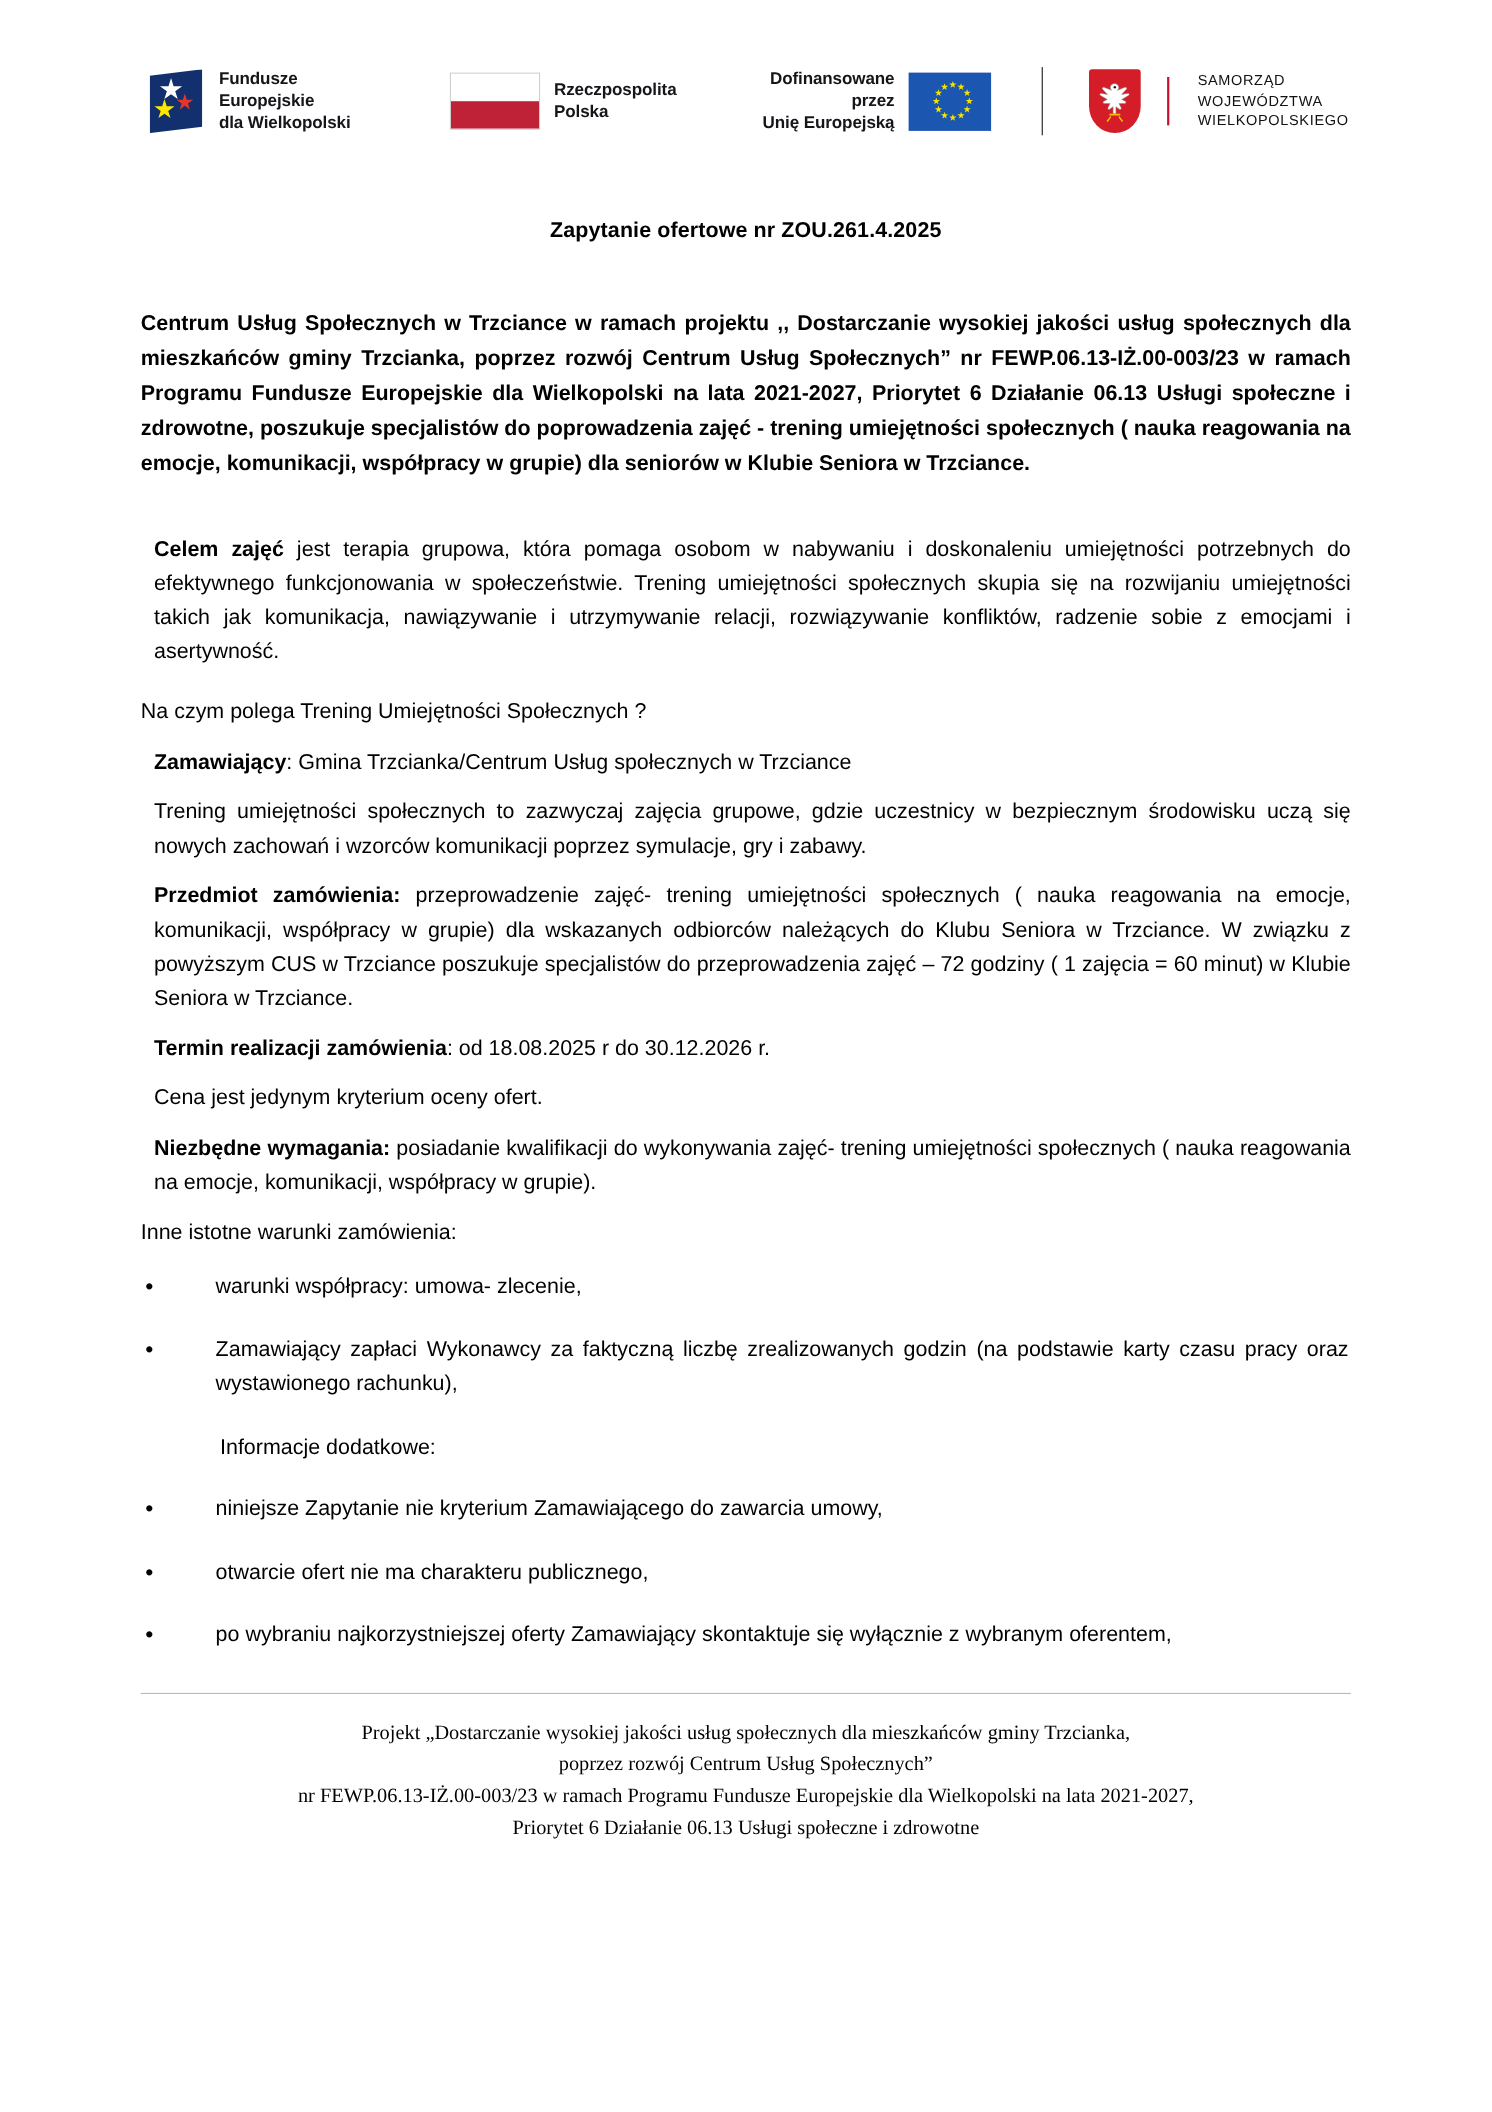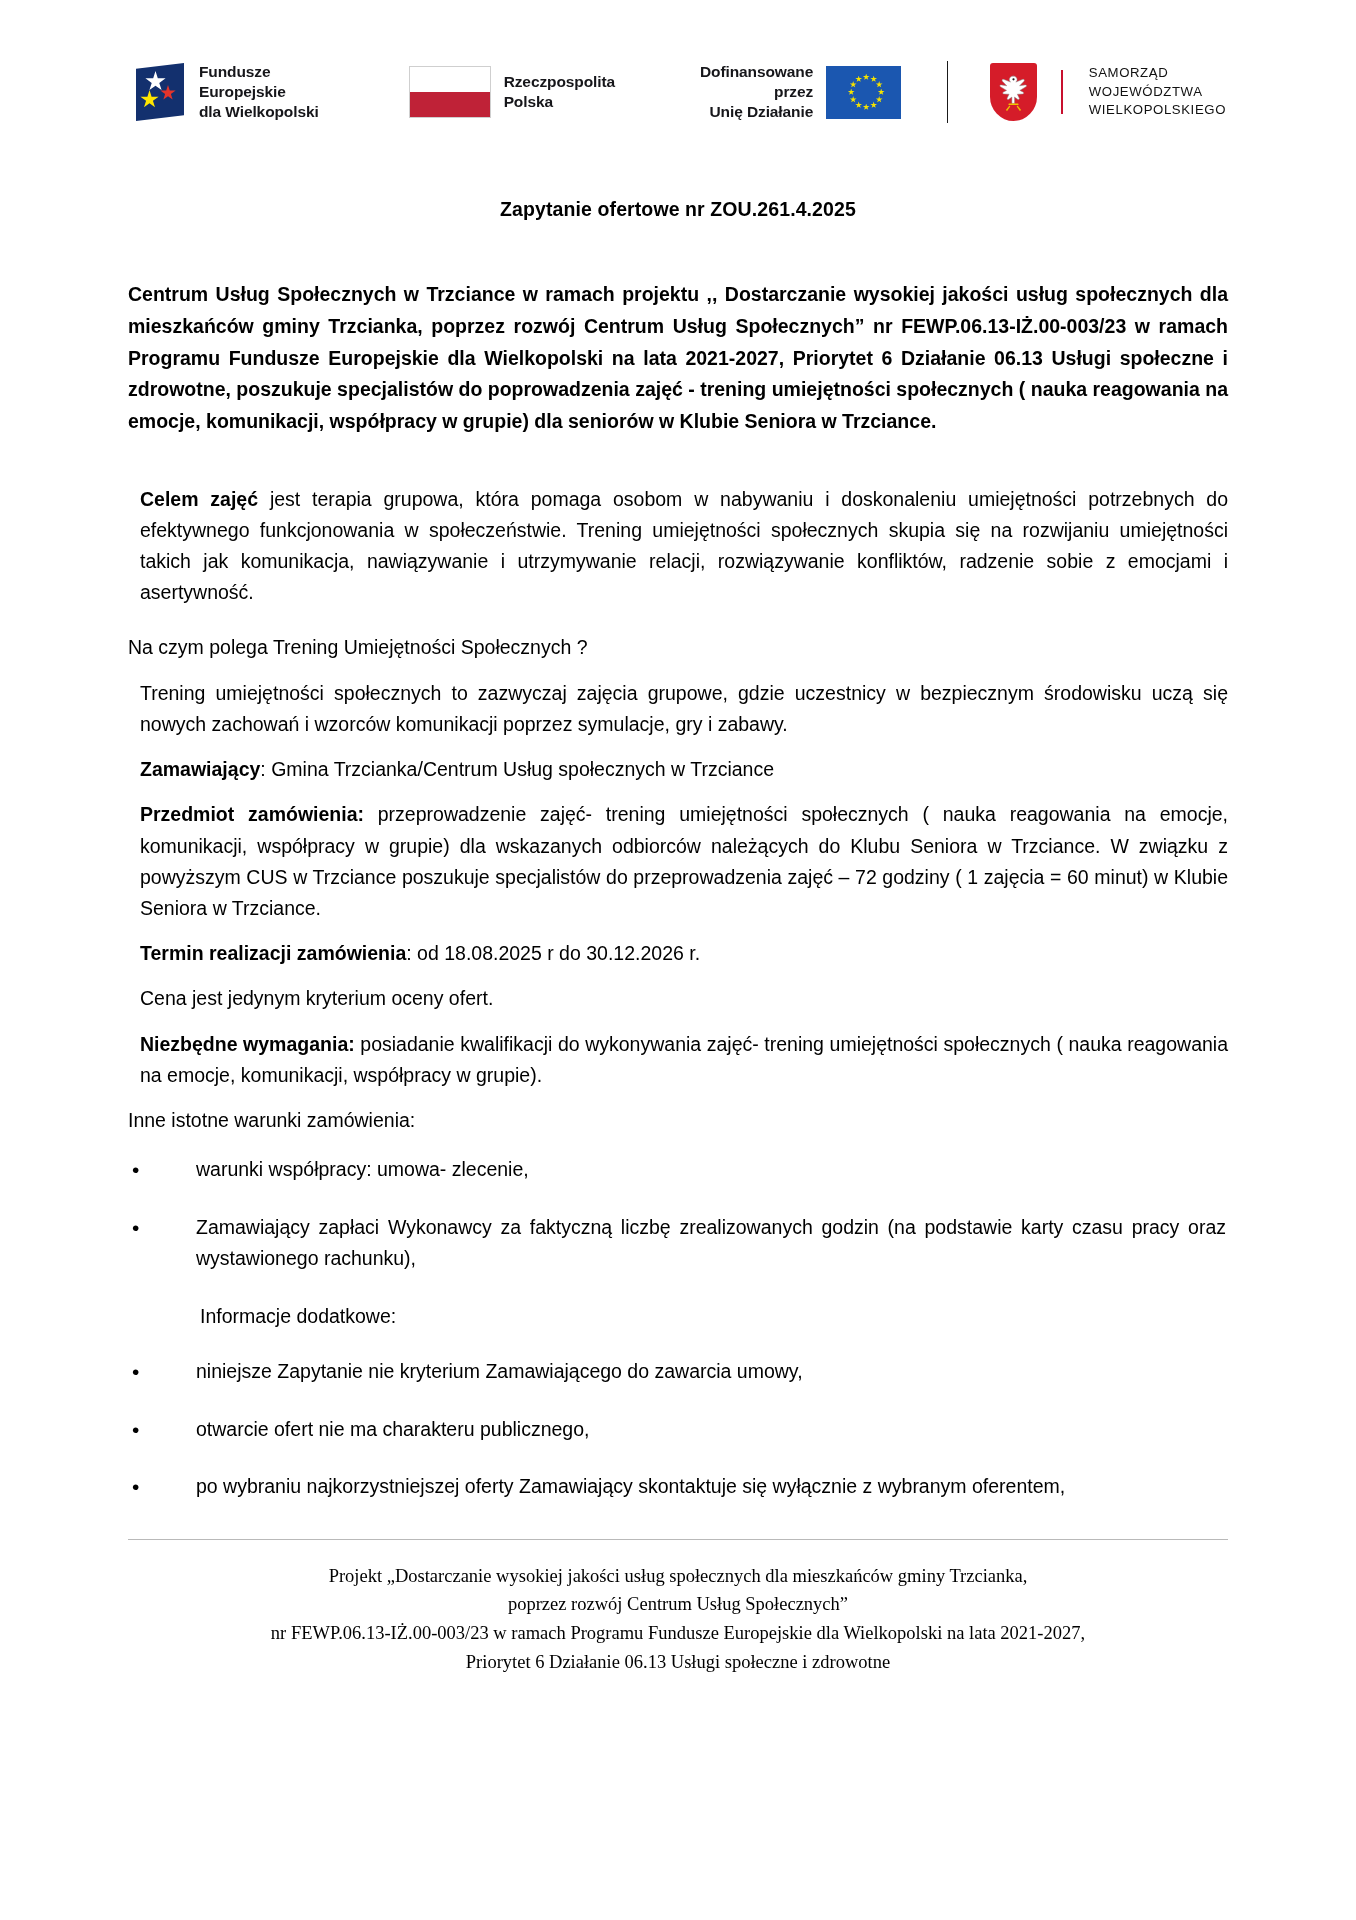--- a/index.html
+++ b/index.html
@@ -271,21 +271,21 @@
       <div class="pl-flag">
         <div class="pl-top"></div>
         <div class="pl-bot"></div>
       </div>
       <div class="logo-text">Rzeczpospolita
 Polska</div>
     </div>
 
     <div class="logo-block" style="margin-left:36px;">
       <div class="logo-text right-align">Dofinansowane przez
-Unię Działanie</div>
+Unię Europejską</div>
       <div class="eu-flag" id="euflag">
           <span class="eu-star" style="left: 36.5px; top: 8px;"></span>
           <span class="eu-star" style="left: 44px; top: 10.0096px;"></span>
           <span class="eu-star" style="left: 49.4904px; top: 15.5px;"></span>
           <span class="eu-star" style="left: 51.5px; top: 23px;"></span>
           <span class="eu-star" style="left: 49.4904px; top: 30.5px;"></span>
           <span class="eu-star" style="left: 44px; top: 35.9904px;"></span>
           <span class="eu-star" style="left: 36.5px; top: 38px;"></span>
           <span class="eu-star" style="left: 29px; top: 35.9904px;"></span>
           <span class="eu-star" style="left: 23.5096px; top: 30.5px;"></span>
@@ -322,23 +322,23 @@
   <div class="doc">
 
     <div class="doc-title">Zapytanie ofertowe nr ZOU.261.4.2025</div>
 
     <p class="intro">Centrum Usług Społecznych w Trzciance w ramach projektu ,, Dostarczanie wysokiej jakości usług społecznych dla mieszkańców gminy Trzcianka, poprzez rozwój Centrum Usług Społecznych” nr FEWP.06.13-IŻ.00-003/23 w ramach Programu Fundusze Europejskie dla Wielkopolski na lata 2021-2027, Priorytet 6 Działanie 06.13 Usługi społeczne i zdrowotne, poszukuje specjalistów  do poprowadzenia  zajęć  - trening umiejętności społecznych ( nauka reagowania na emocje, komunikacji, współpracy w grupie) dla seniorów w Klubie Seniora w Trzciance.</p>
 
     <p class="body-para gap-top"><b>Celem zajęć</b><span> jest terapia grupowa, która pomaga osobom w nabywaniu i doskonaleniu umiejętności potrzebnych do efektywnego funkcjonowania w społeczeństwie. Trening umiejętności społecznych skupia się na rozwijaniu umiejętności takich jak komunikacja, nawiązywanie i utrzymywanie relacji, rozwiązywanie konfliktów, radzenie sobie z emocjami i asertywność.</span></p>
 
     <p class="subhead">Na czym polega Trening Umiejętności Społecznych ?</p>
 
+    <p class="body-para"><b>Zamawiający</b><span>: Gmina Trzcianka/Centrum Usług społecznych w Trzciance</span></p>
+
     <p class="body-para">Trening umiejętności społecznych to zazwyczaj zajęcia grupowe, gdzie uczestnicy w bezpiecznym środowisku uczą się nowych zachowań i wzorców komunikacji poprzez symulacje, gry i zabawy.</p>
-
-    <p class="body-para"><b>Zamawiający</b><span>: Gmina Trzcianka/Centrum Usług społecznych w Trzciance</span></p>
 
     <p class="body-para"><b>Przedmiot zamówienia:</b><span> przeprowadzenie zajęć- trening umiejętności społecznych ( nauka reagowania na emocje, komunikacji, współpracy w grupie) dla wskazanych odbiorców należących do Klubu Seniora w Trzciance. W związku z powyższym CUS w Trzciance poszukuje specjalistów do przeprowadzenia zajęć – 72 godziny ( 1 zajęcia = 60 minut) w Klubie Seniora w Trzciance.</span></p>
 
     <p class="body-para"><b>Termin realizacji zamówienia</b><span>: od 18.08.2025 r do 30.12.2026 r.</span></p>
 
     <p class="body-para">Cena jest jedynym kryterium oceny ofert.</p>
 
     <p class="body-para"><b>Niezbędne wymagania:</b><span> posiadanie kwalifikacji do wykonywania zajęć- trening umiejętności społecznych ( nauka reagowania na emocje, komunikacji, współpracy w grupie).</span></p>
 
     <p class="plain-line">Inne istotne warunki zamówienia:</p>

